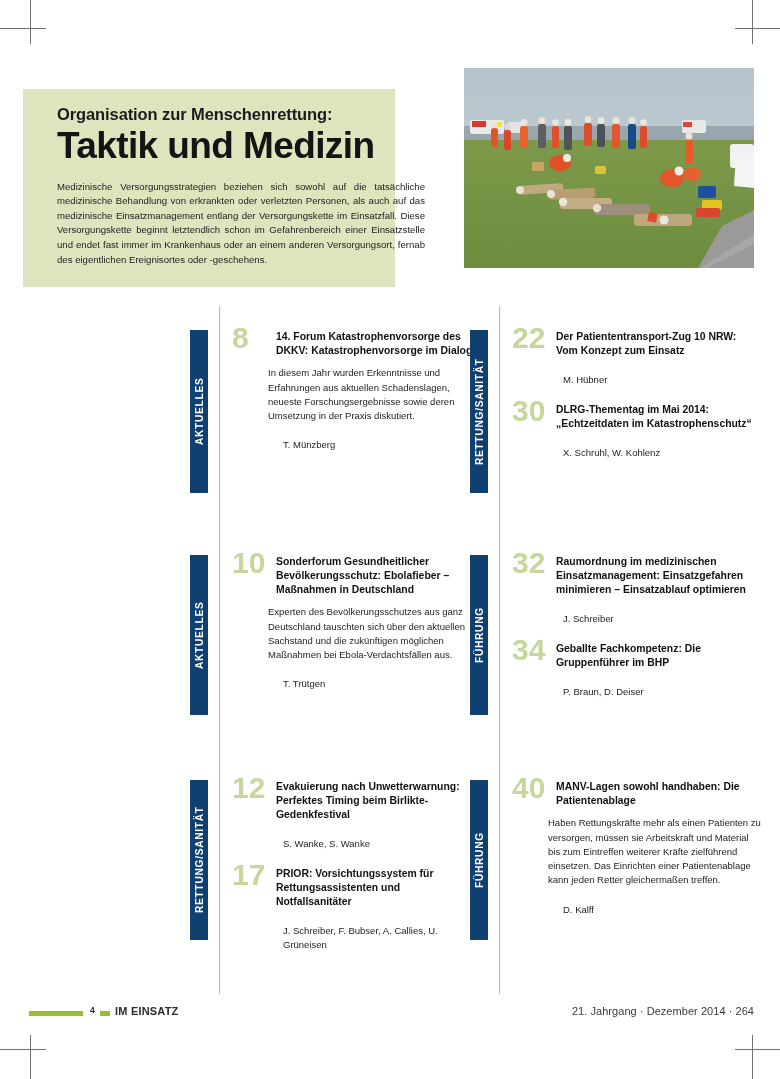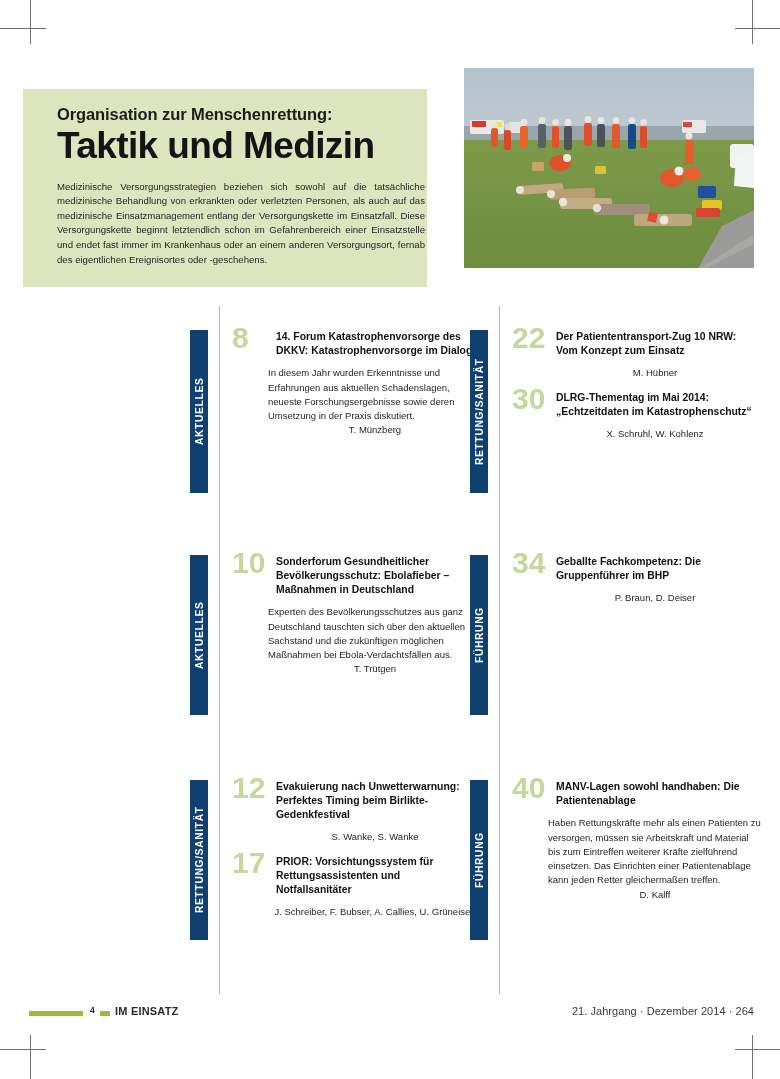--- a/index.html
+++ b/index.html
@@ -18,21 +18,21 @@
   .cm-tl-h { left:0; top:28px; }
   .cm-tr-v { left:752px; top:0; }
   .cm-tr-h { left:735px; top:28px; }
   .cm-bl-v { left:30px; top:1035px; }
   .cm-bl-h { left:0; top:1049px; }
   .cm-br-v { left:752px; top:1035px; }
   .cm-br-h { left:735px; top:1049px; }
 
   
   .hero {
-    position:absolute; left:23px; top:89px; width:404px; height:198px;
+    position:absolute; left:23px; top:89px; width:372px; height:198px;
     background:#dde5bf;
   }
   .hero-inner { padding:16px 22px 0 34px; }
   .kicker {
     font-size:16.5px; font-weight:bold; color:#1b1b1b; letter-spacing:-0.1px;
     line-height:1.2; margin:0 0 2px 0;
   }
   .headline {
     font-size:37px; font-weight:bold; color:#141414; letter-spacing:-0.6px;
     line-height:1.05; margin:0 0 14px 0; white-space:nowrap;
@@ -76,21 +76,21 @@
     text-align:left;
   }
   .etext { margin-left:36px; }
   .etitle {
     font-size:10.4px; font-weight:bold; color:#111111; line-height:1.36; margin:8px;
   }
   .edesc {
     font-size:9.5px; color:#1d1d1d; line-height:1.5; margin:1px 0 0 0;
   }
   .eauthor {
-    font-size:9.5px; color:#1d1d1d; line-height:1.5; margin:0;text-align:center;
+    font-size:9.5px; color:#1d1d1d; line-height:1.5; margin:15px;
   }
 
   
   .footer { position:absolute; left:0; top:1003px; width:780px; height:20px; }
   .f-bar {
     position:absolute; left:29px; top:8px; width:54px; height:5px; background:#97bf2a;
   }
   .f-page {
     position:absolute; left:90px; top:2px; font-size:8.6px; font-weight:bold; color:#2b2b2b;
   }
@@ -292,20 +292,27 @@
             </div>
           </div>
         </div>
       </div>
 
       <div class="col col-right">
         <div class="rule"></div>
         <div class="tab" style="height:152px;">FÜHRUNG</div>
         <div class="entries">
           <div class="entry">
+            <div class="num">32</div>
+            <div class="etext">
+              <p class="etitle">Raumordnung im medizinischen Einsatzmanagement: Einsatzgefahren minimieren – Einsatzablauf optimieren</p>
+              <p class="eauthor">J. Schreiber</p>
+            </div>
+          </div>
+          <div class="entry">
             <div class="num">34</div>
             <div class="etext">
               <p class="etitle">Geballte Fachkompetenz: Die Gruppenführer im BHP</p>
               <p class="eauthor">P. Braun, D. Deiser</p>
             </div>
           </div>
         </div>
       </div>
     </div>
 

